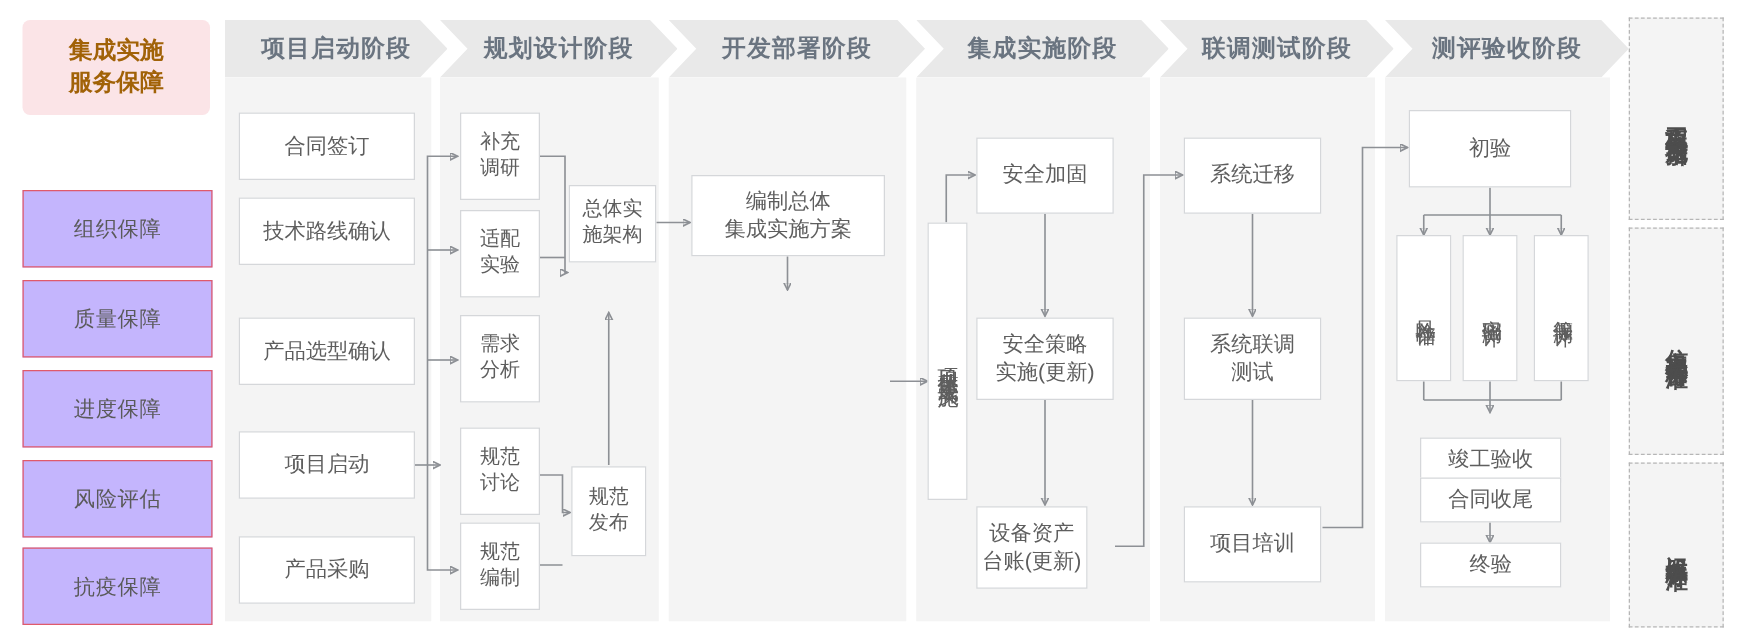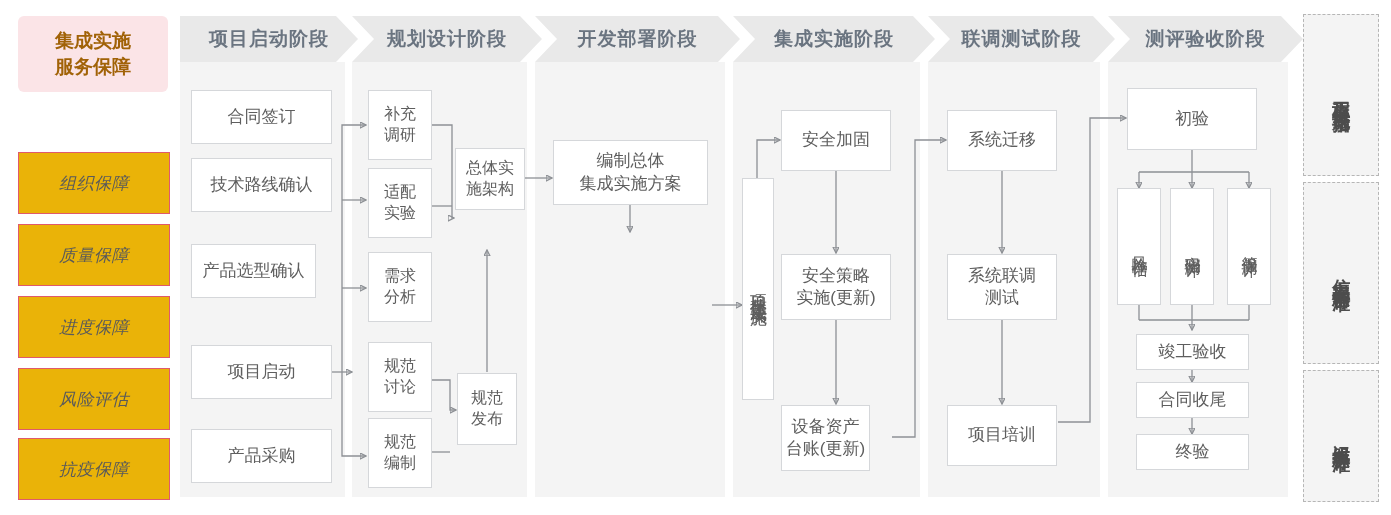--- a/index.html
+++ b/index.html
@@ -10,22 +10,22 @@
   .lead-card{
     position:absolute;left:18px;top:16px;width:150px;height:76px;
     background:#fbe4e7;border-radius:6px;
     display:flex;align-items:center;justify-content:center;
   }
   .lead-card .txt{
     color:#a16207;font-weight:bold;font-size:19px;line-height:1.35;text-align:center;
   }
   .guar-box{
     position:absolute;left:18px;width:150px;height:60px;
-    background:#eab308;border:1.5px solid #e05a6b;
-    display:flex;align-items:center;justify-content:center;font-style:italic;
+    background:#c4b5fd;border:1.5px solid #e05a6b;
+    display:flex;align-items:center;justify-content:center;
   }
   .guar-box .txt{color:#5a5a5a;font-size:17px;letter-spacing:.5px;}
 
   
   .col-body{
     position:absolute;top:62px;height:435px;background:#f4f4f4;
   }
   .phase-head{
     position:absolute;top:16px;height:46px;background:#e9e9e9;
     display:flex;align-items:center;justify-content:center;
@@ -177,21 +177,21 @@
 
     <path d="M1192,417 L1192,434" marker-end="url(#ah)"></path>
   </svg>
 
   <div class="node" style="left:191px;top:90px;width:141px;height:54px">
     <span>合同签订</span>
     </div>
   <div class="node" style="left:191px;top:158px;width:141px;height:54px">
     <span>技术路线确认</span>
     </div>
-  <div class="node" style="left:191px;top:244px;width:125px;height:54px">
+  <div class="node" style="left:191px;top:254px;width:141px;height:54px">
     <span>产品选型确认</span>
     </div>
   <div class="node" style="left:191px;top:345px;width:141px;height:54px">
     <span>项目启动</span>
     </div>
   <div class="node" style="left:191px;top:429px;width:141px;height:54px">
     <span>产品采购</span>
     </div>
 
   <div class="node small" style="left:368px;top:168px;width:64px;height:70px">
@@ -259,21 +259,21 @@
     </div>
   <div class="node vert small" style="left:1117px;top:188px;width:44px;height:117px">
     <span>风险评估</span>
     </div>
   <div class="node vert small" style="left:1170px;top:188px;width:44px;height:117px">
     <span>密码测评</span>
     </div>
   <div class="node vert small" style="left:1227px;top:188px;width:44px;height:117px">
     <span>等保测评</span>
     </div>
-  <div class="node" style="left:1136px;top:334px;width:113px;height:36px">
+  <div class="node" style="left:1136px;top:350px;width:113px;height:36px">
     <span>竣工验收</span>
     </div>
   <div class="node" style="left:1136px;top:382px;width:113px;height:36px">
     <span>合同收尾</span>
     </div>
   <div class="node" style="left:1136px;top:434px;width:113px;height:36px">
     <span>终验</span>
     </div>
 
   <div class="std-box" style="top:14px;height:162px">

